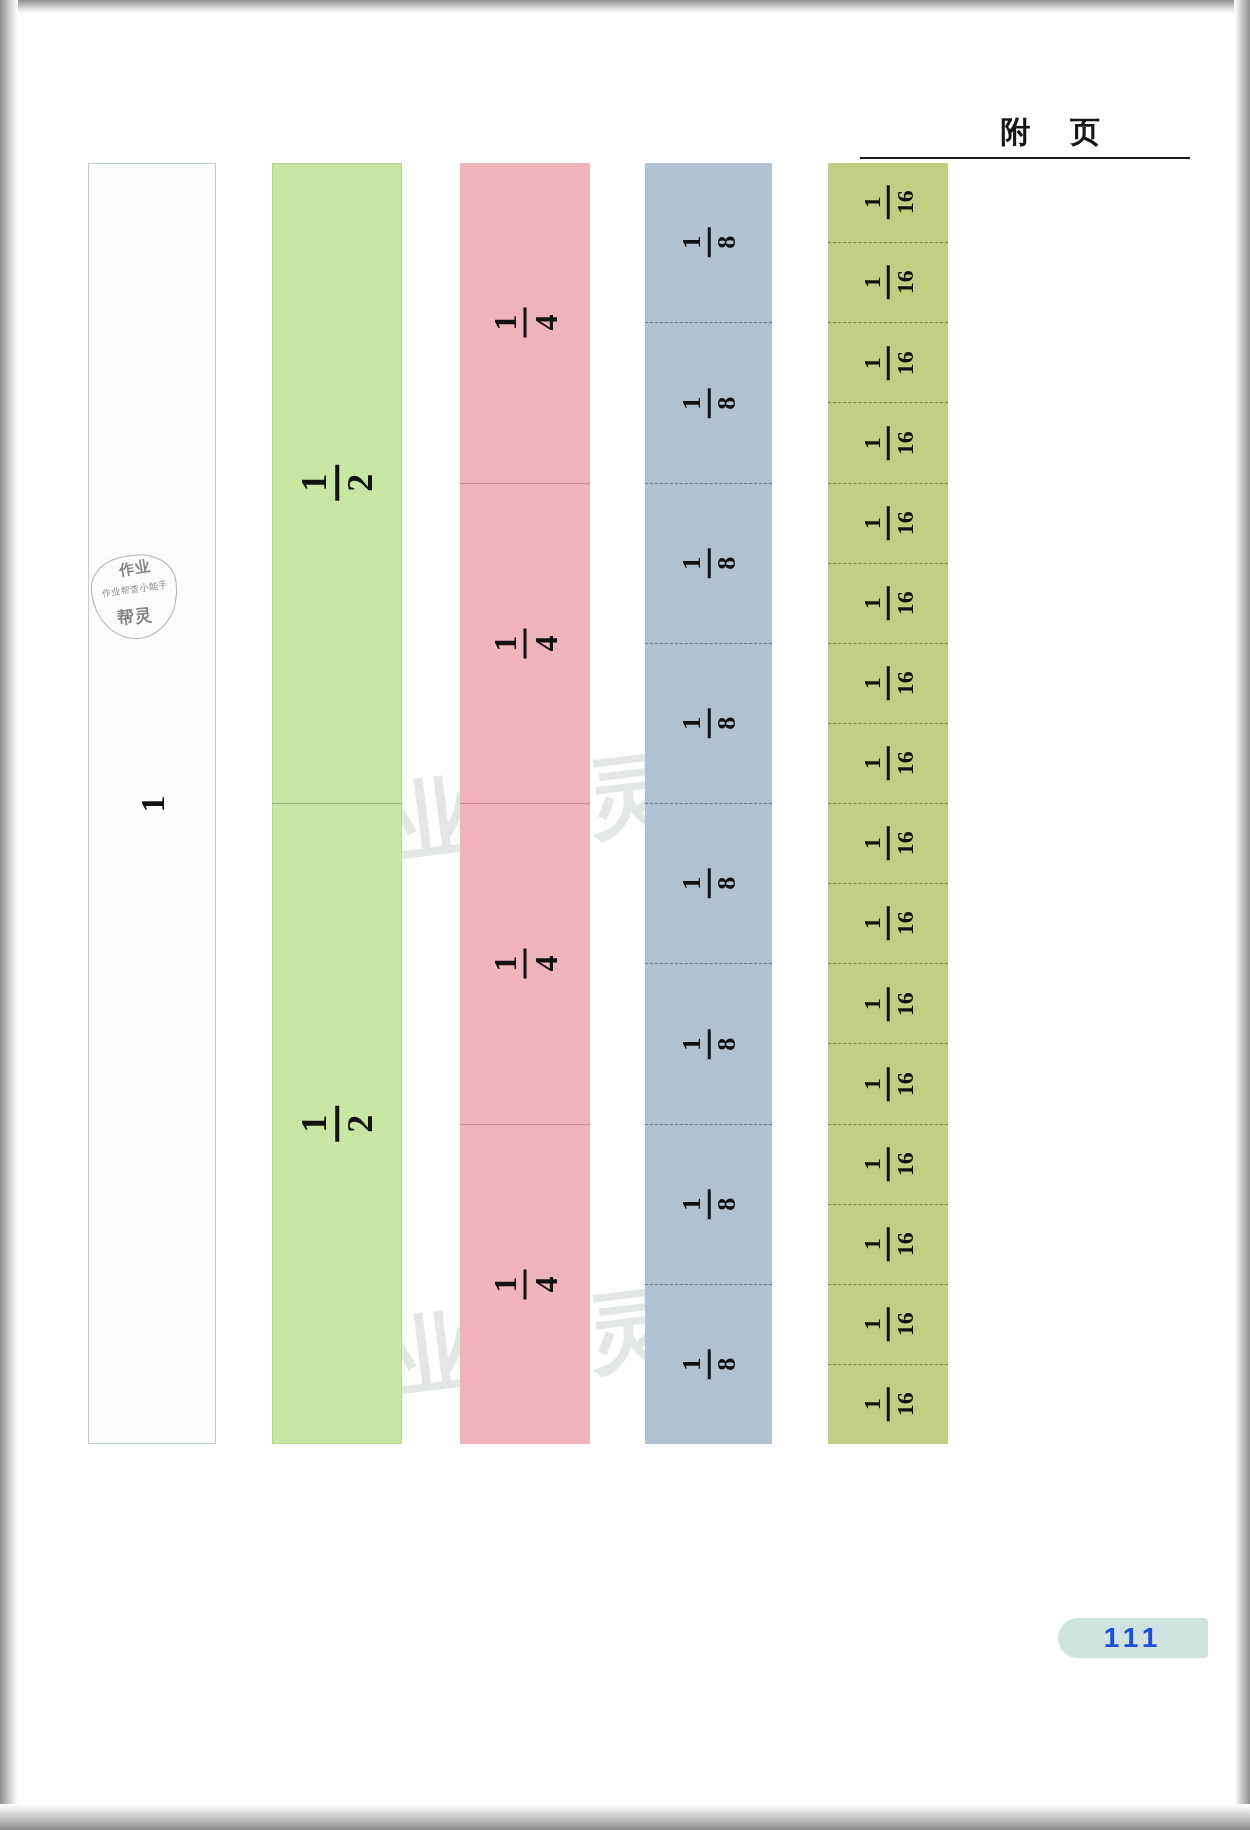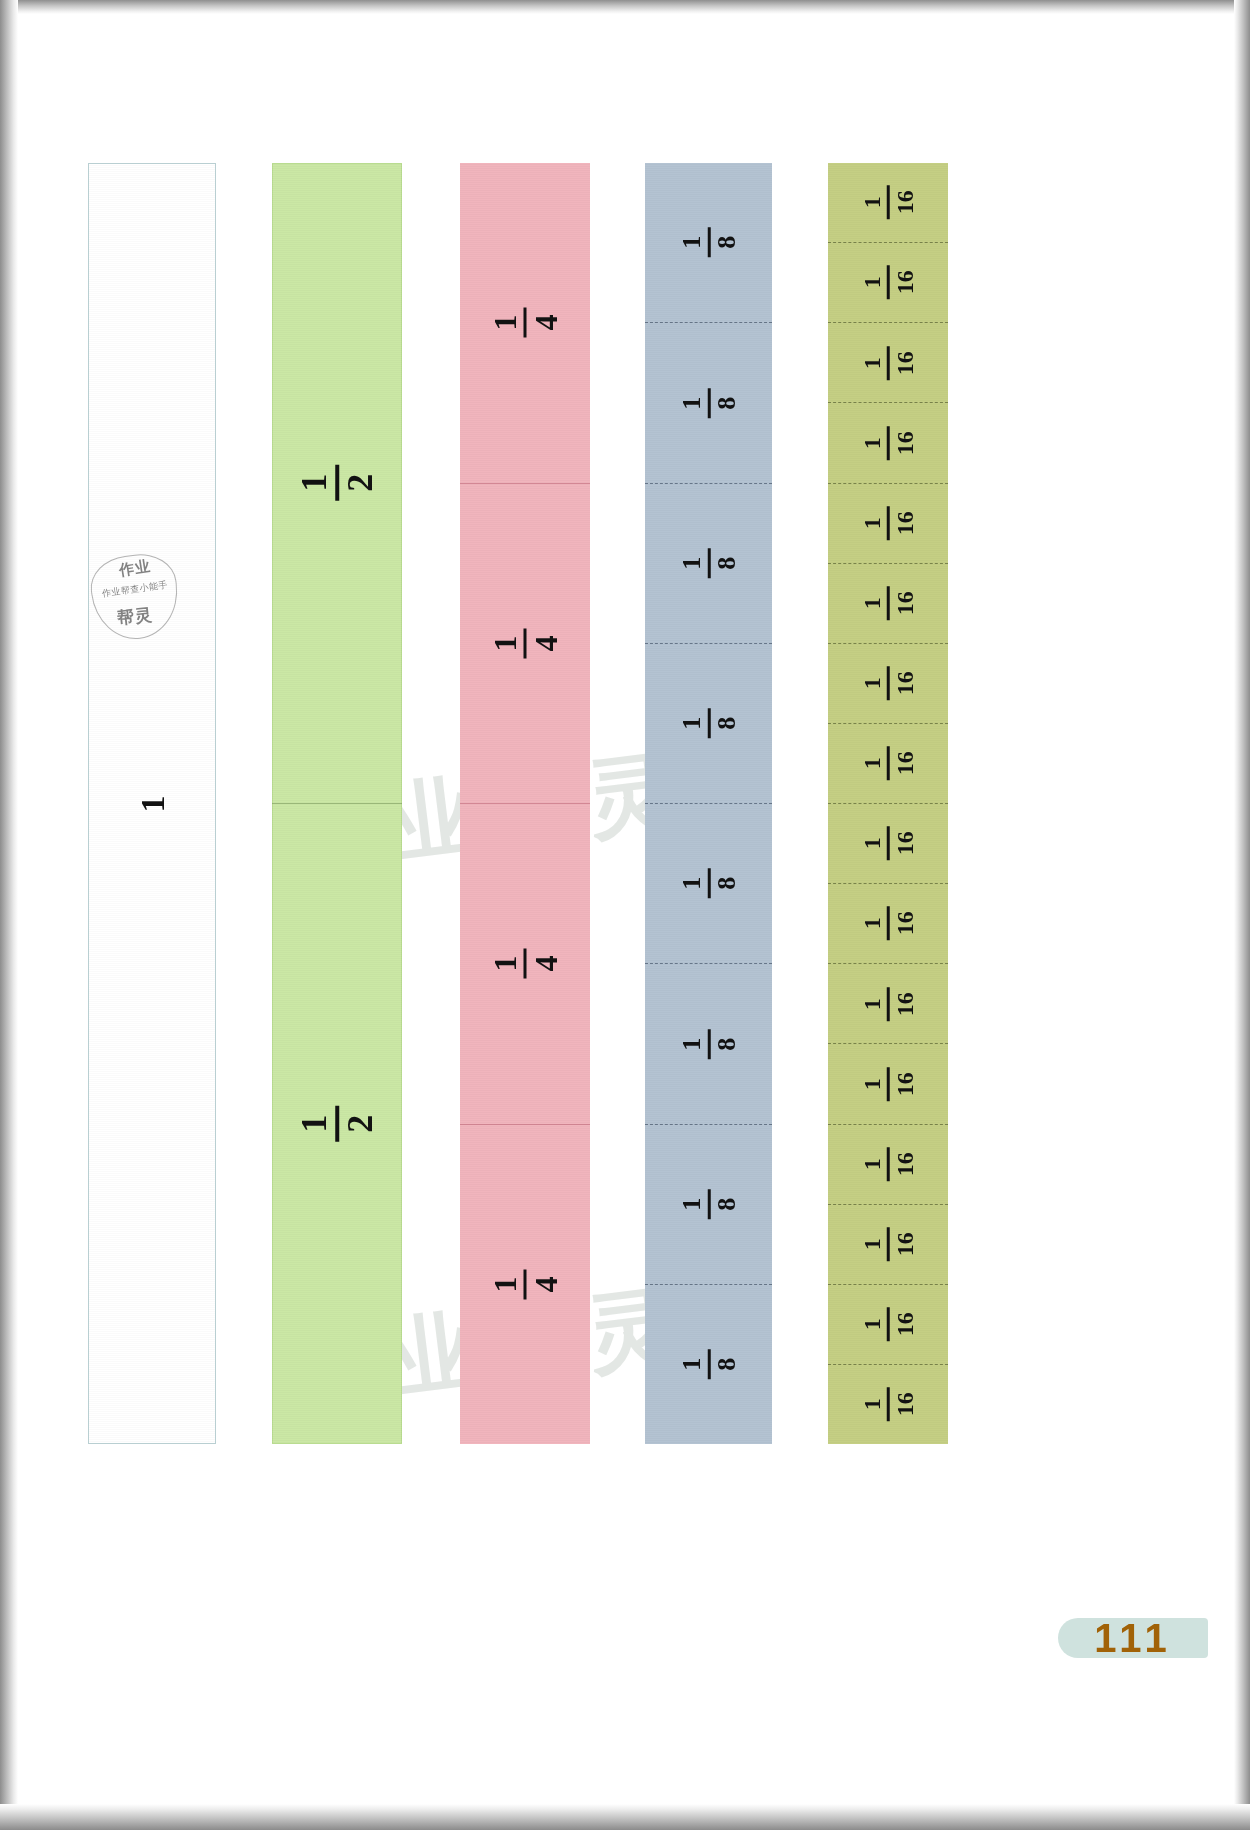--- a/index.html
+++ b/index.html
@@ -173,35 +173,38 @@
   
   #page-number {
     position: absolute;
     right: 42px; bottom: 172px;
     width: 150px; height: 40px;
     background: #cfe2de;
     border-radius: 20px 4px 4px 20px;
     display: flex; align-items: center; justify-content: center;
   }
   #page-number .pn {
-    font-size: 40px; font-weight: 700; color: #a16207;
+    font-size: 28px; font-weight: 700; color: #1d4ed8;
     letter-spacing: 5px;
     font-family: "Liberation Sans","DejaVu Sans",sans-serif;
   }
 </style>
 </head>
 <body>
 
 <div id="page">
 
   <div class="scan-edge-top"></div>
   <div class="scan-edge-left"></div>
   <div class="scan-edge-right"></div>
   <div class="scan-edge-bottom"></div>
 
+  <div id="header">
+    <span class="htext">附  页</span>
+  </div>
 
   <div class="wm-text" id="wm-mid">作业帮灵</div>
   <div class="wm-text" id="wm-low">作业帮灵</div>
 
   <div class="strip" id="strip-one">
     <div class="cell">
       <span class="whole-one">1</span>
     </div>
     <div class="grain"></div>
   </div>

